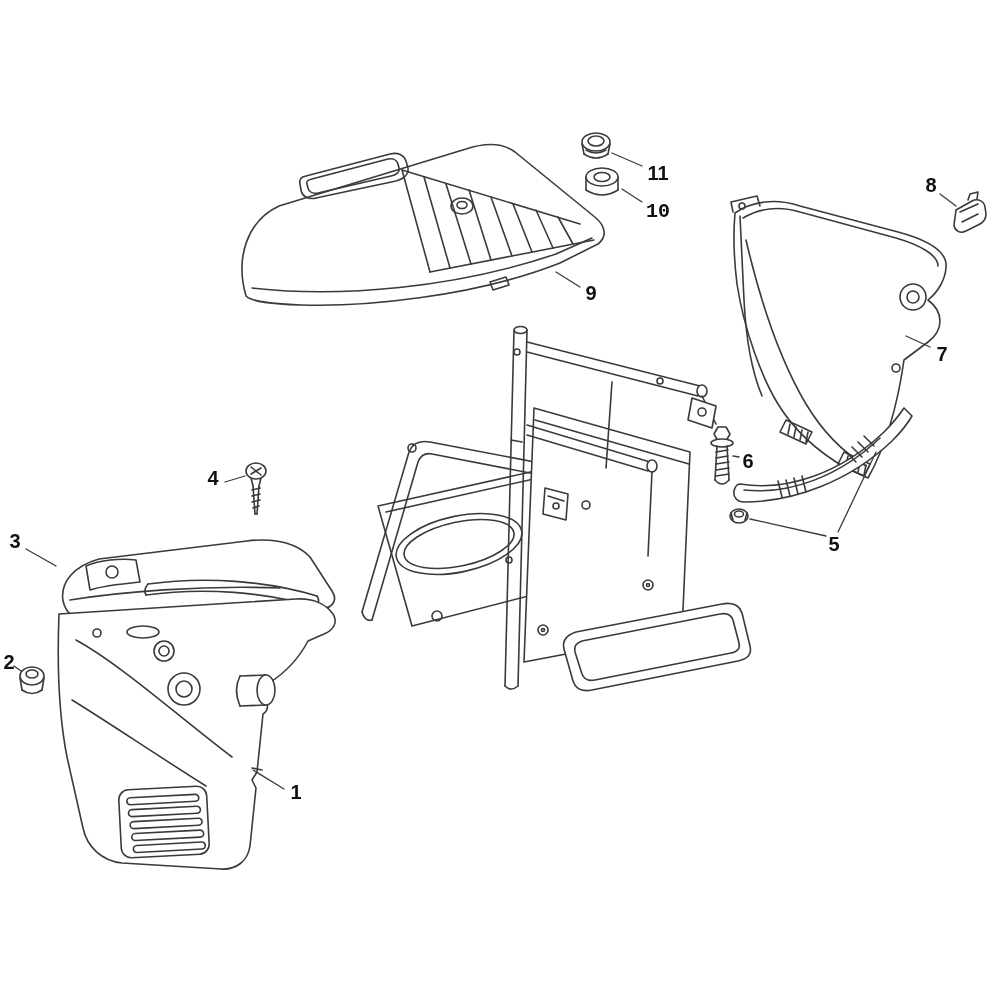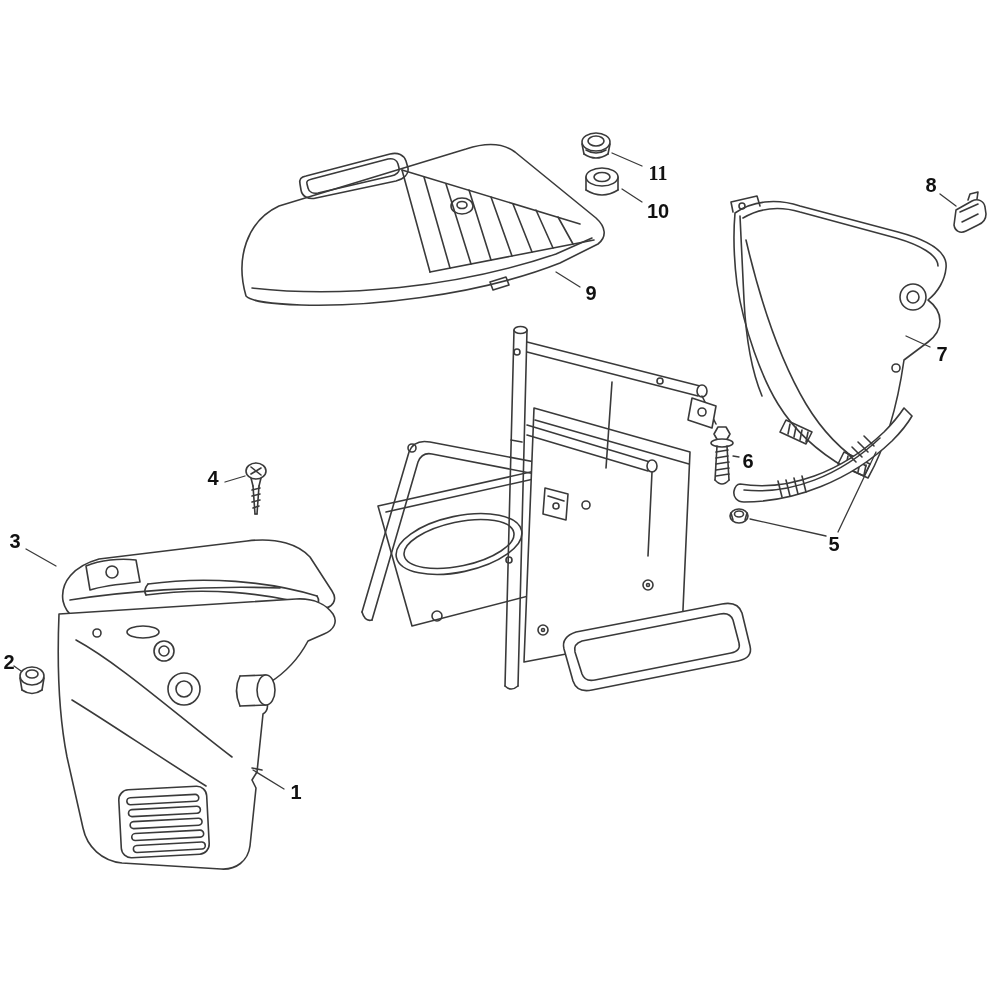--- a/index.html
+++ b/index.html
@@ -246,17 +246,17 @@
   <div>
     <span class="callout" style="left:296px; top:792px;">1</span>
     <span class="callout" style="left:9px;   top:662px;">2</span>
     <span class="callout" style="left:15px;  top:541px;">3</span>
     <span class="callout" style="left:213px; top:478px;">4</span>
     <span class="callout" style="left:834px; top:544px;">5</span>
     <span class="callout" style="left:748px; top:461px;">6</span>
     <span class="callout" style="left:942px; top:354px;">7</span>
     <span class="callout" style="left:931px; top:185px;">8</span>
     <span class="callout" style="left:591px; top:293px;">9</span>
-    <span class="callout" style="left:658px; top:211px;">10</span>
-    <span class="callout" style="left:658px; top:173px;font-family:Liberation Serif, serif;">11</span>
+    <span class="callout" style="left:658px; top:211px;font-family:Liberation Mono, monospace;">10</span>
+    <span class="callout" style="left:658px; top:173px;">11</span>
   </div>
 
 </div>
 
 </body></html>

